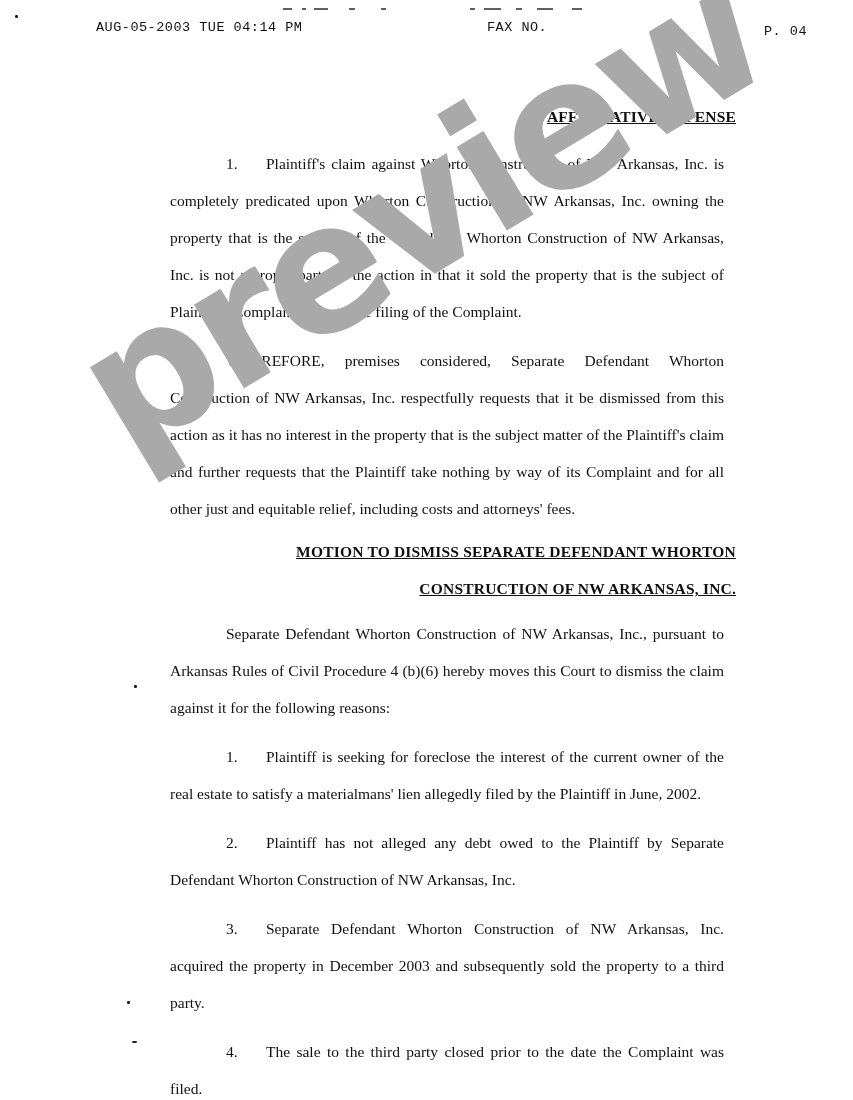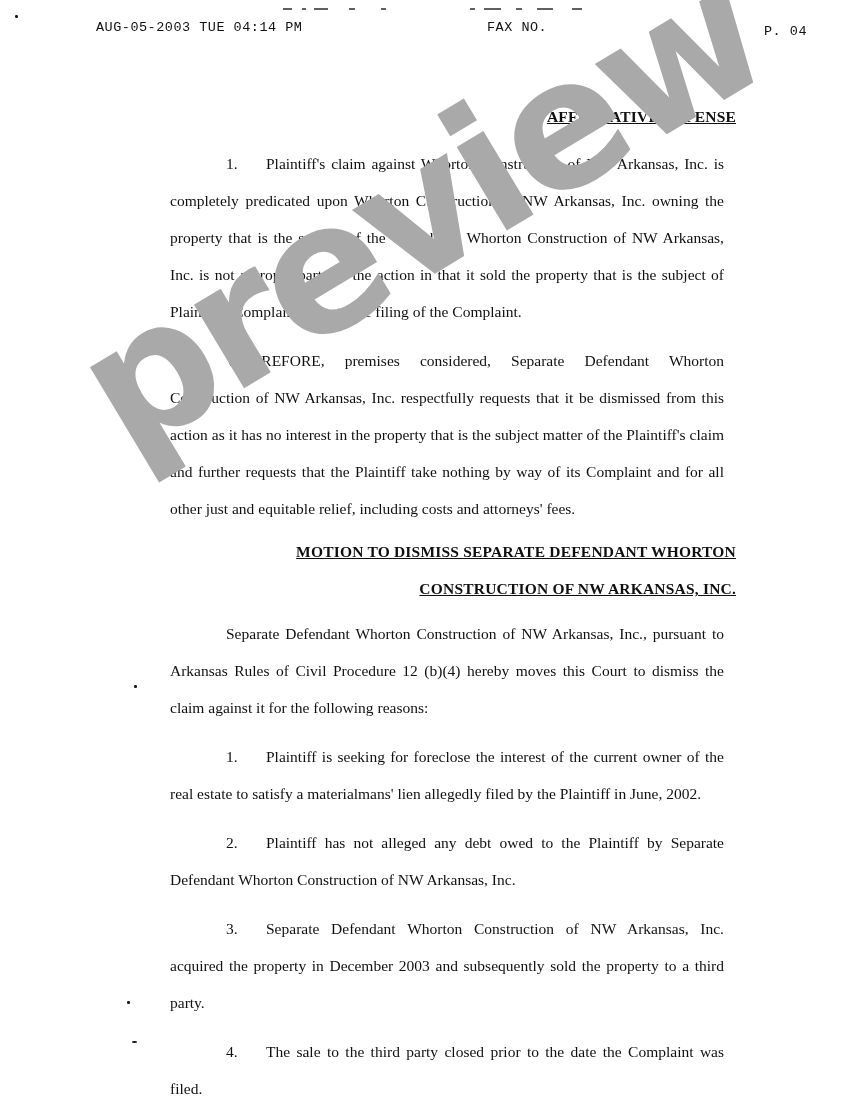--- a/index.html
+++ b/index.html
@@ -169,21 +169,21 @@
       <span class="num">1.</span><span>Plaintiff's claim against Whorton Construction of NW Arkansas, Inc. is completely predicated upon Whorton Construction of NW Arkansas, Inc. owning the property that is the subject of the Complaint.  Whorton Construction of NW Arkansas, Inc. is not a proper party to the action in that it sold the property that is the subject of Plaintiff's Complaint prior to the filing of the Complaint.</span>
     </p>
 
     <p class="para para-indent">WHEREFORE, premises considered, Separate Defendant Whorton Construction of NW Arkansas, Inc. respectfully requests that it be dismissed from this action as it has no interest in the property that is the subject matter of the Plaintiff's claim and further requests that the Plaintiff take nothing by way of its Complaint and for all other just and equitable relief, including costs and attorneys' fees.</p>
 
     <h1 class="motion-heading">
       <span class="hl">MOTION TO DISMISS SEPARATE DEFENDANT WHORTON</span>
       <span class="hl">CONSTRUCTION OF NW ARKANSAS, INC.</span>
     </h1>
 
-    <p class="para para-indent">Separate Defendant Whorton Construction of NW Arkansas, Inc., pursuant to Arkansas Rules of Civil Procedure 12 (b)(4) hereby moves this Court to dismiss the claim against it for the following reasons:</p>
+    <p class="para para-indent">Separate Defendant Whorton Construction of NW Arkansas, Inc., pursuant to Arkansas Rules of Civil Procedure 4 (b)(6) hereby moves this Court to dismiss the claim against it for the following reasons:</p>
 
     <p class="para numbered">
       <span class="num">1.</span><span>Plaintiff is seeking for foreclose the interest of the current owner of the real estate to satisfy a materialmans' lien allegedly filed by the Plaintiff in June, 2002.</span>
     </p>
 
     <p class="para numbered">
       <span class="num">2.</span><span>Plaintiff has not alleged any debt owed to the Plaintiff by Separate Defendant Whorton Construction of NW Arkansas, Inc.</span>
     </p>
 
     <p class="para numbered">

